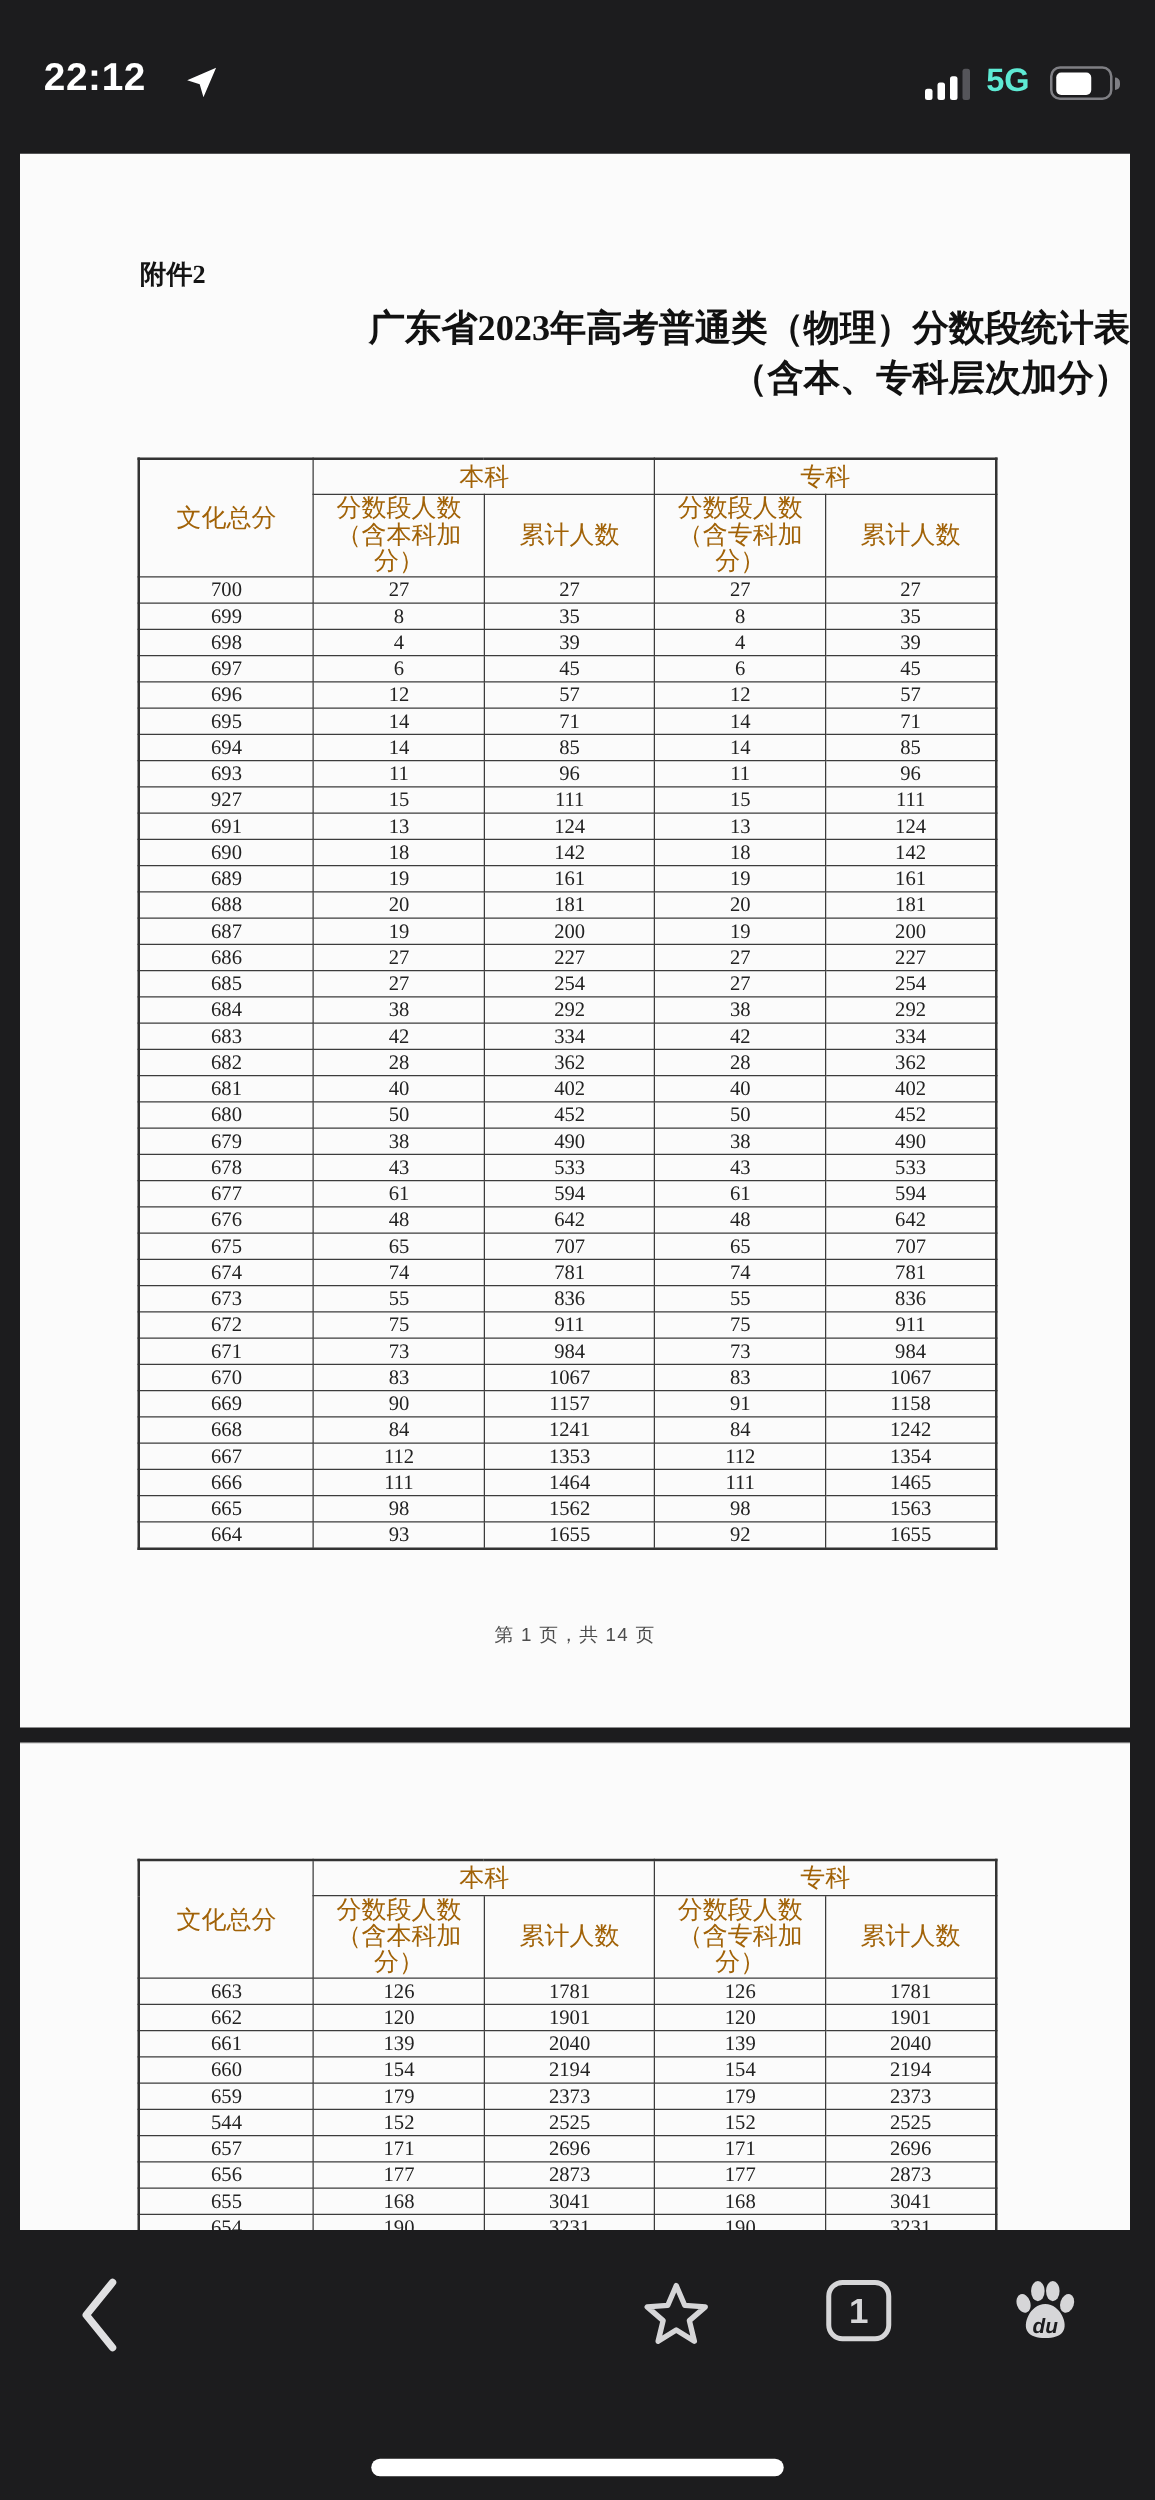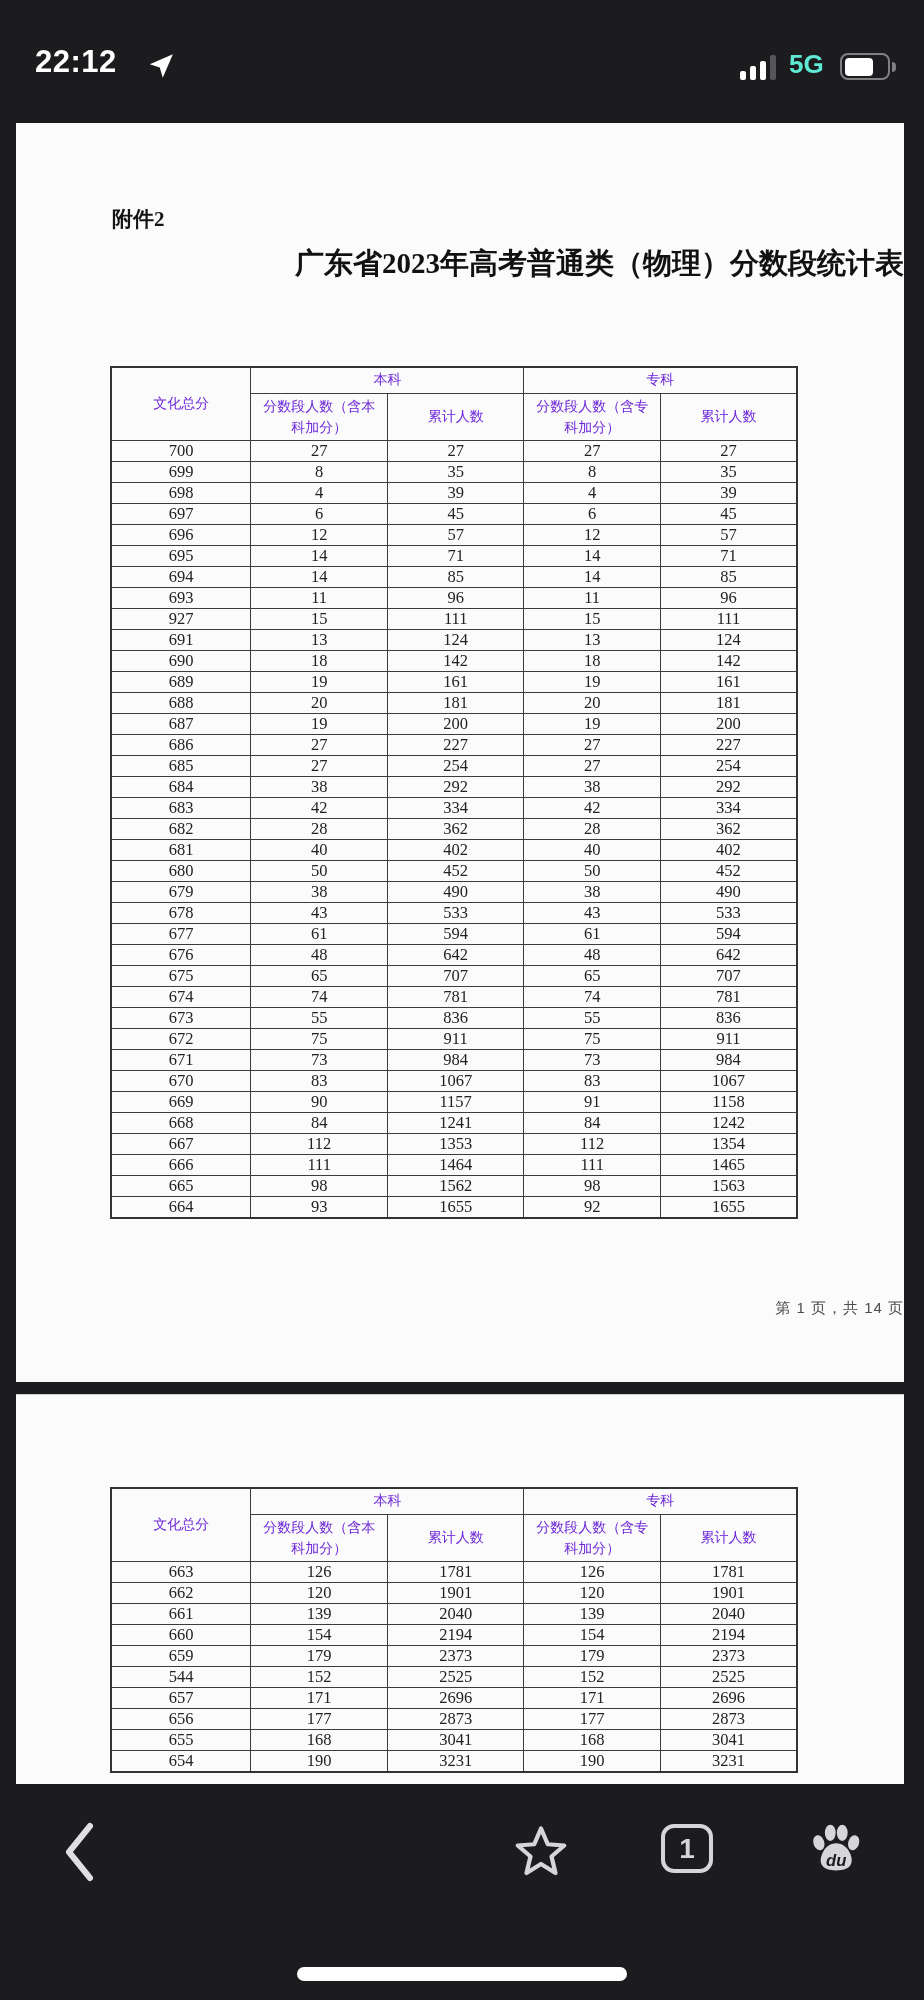--- a/index.html
+++ b/index.html
@@ -48,26 +48,26 @@
     font-family:"Liberation Serif","DejaVu Serif",serif;
     color:#222;
   }
   .page-1 .score-table { top:243px; }
   .page-2 .score-table { top:92px; }
   .score-table th, .score-table td {
     border:1.5px solid #3c3c3c; text-align:center; vertical-align:middle;
     font-weight:400; overflow:hidden;
   }
   .score-table { border:2px solid #333; }
-  .score-table th { font-size:14px; color:#6d28d9; }
+  .score-table th { font-size:20px; color:#a16207; }
   .score-table .group-row th { height:26px; }
   .score-table .sub-row th { height:47px; line-height:21px; padding:1px 8px; }
   .score-table td { height:21px; font-size:16.5px; line-height:20px; }
   .page-footer {
-    position:absolute; left:0; top:1176px; width:888px; text-align:right;
+    position:absolute; left:0; top:1176px; width:888px; text-align:center;
     font-size:15px; color:#4d4d4d; letter-spacing:1px;
   }
   
   .bottom-bar { position:absolute; left:0; top:1784px; width:924px; height:216px; background:#1c1c1e; }
   .tool { position:absolute; top:38px; background:none; border:none; cursor:pointer; }
   .back-btn { left:62px; width:44px; height:60px; }
   .star-btn { left:511px; width:60px; height:60px; }
   .tabs-btn { left:660px; width:56px; height:56px; }
   .tab-box {
     position:absolute; left:1px; top:2px; width:52px; height:49px;
@@ -106,20 +106,21 @@
         <div class="nub"></div>
     </div>
   </div>
 
   <div class="viewer">
 
     <div class="page page-1">
       <div class="attach-label">附件2</div>
       <div class="doc-title">
         <div>广东省2023年高考普通类（物理）分数段统计表</div>
+        <div>（含本、专科层次加分）</div>
       </div>
       <table class="score-table">
         <colgroup>
             <col style="width:20.4%">
             <col style="width:19.9%">
             <col style="width:19.9%">
             <col style="width:19.9%">
             <col style="width:19.9%">
           </colgroup>
         <thead>

